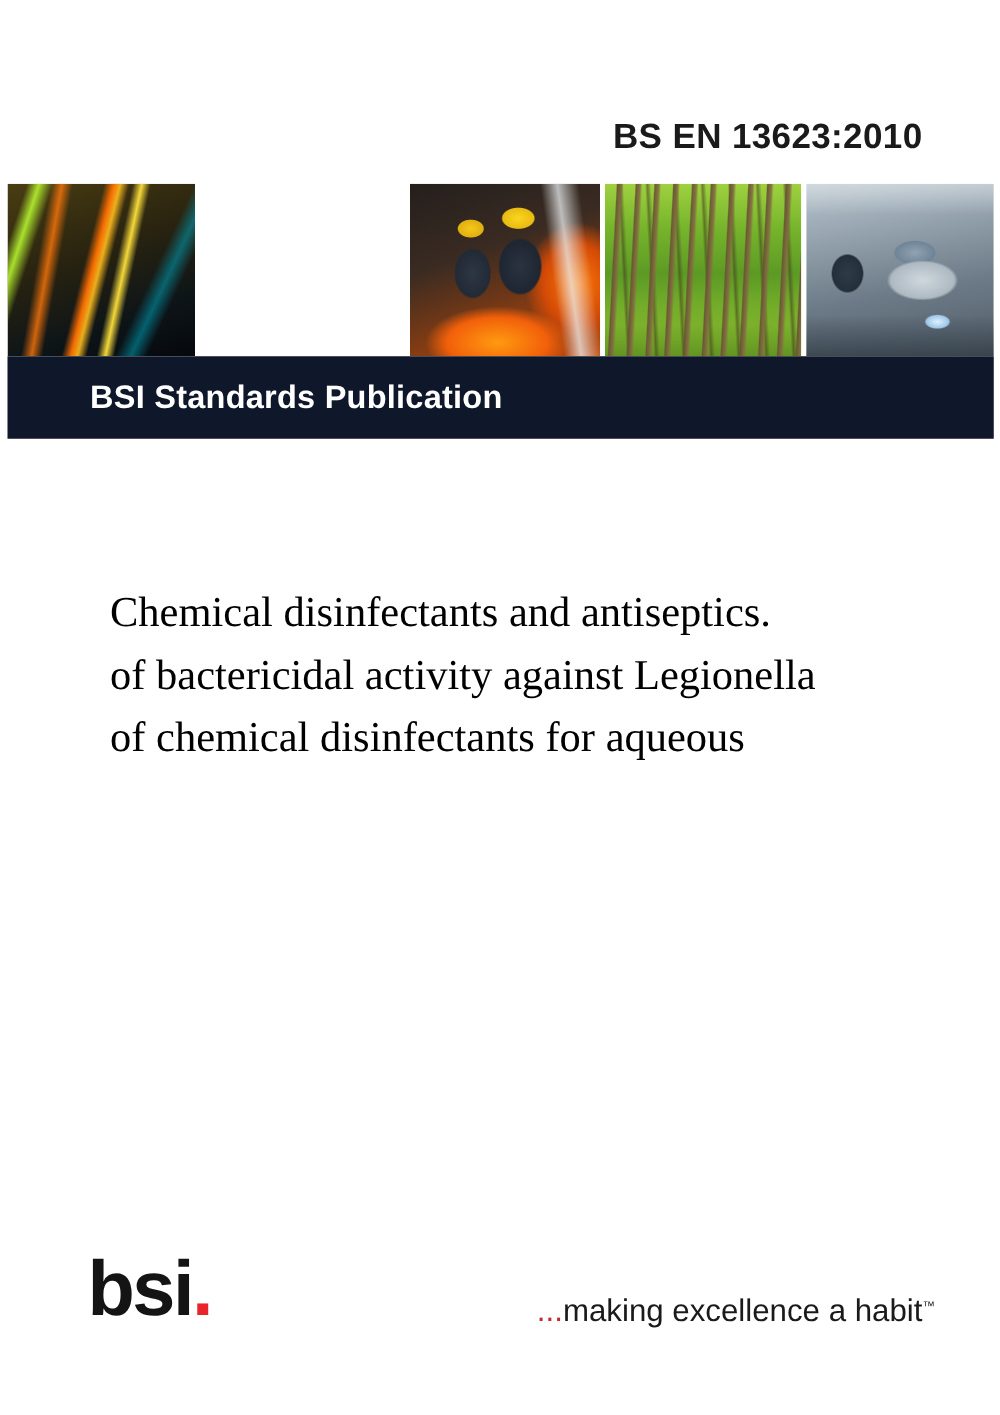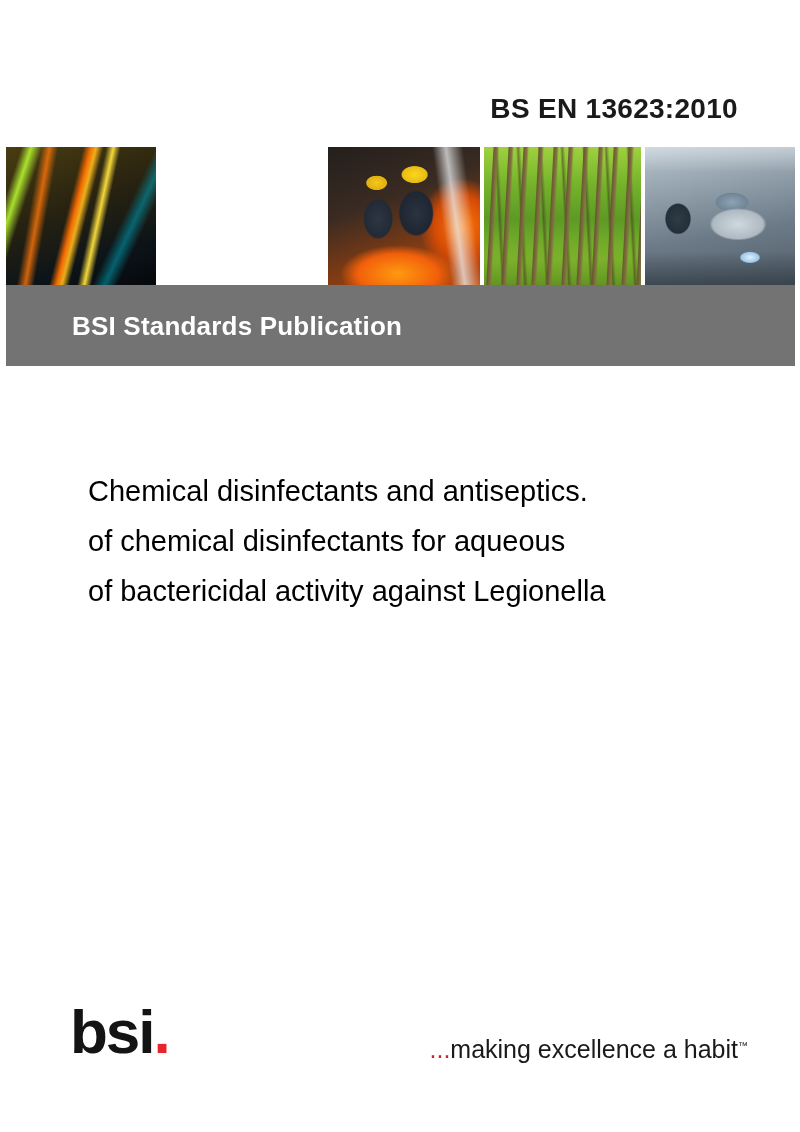--- a/index.html
+++ b/index.html
@@ -111,22 +111,22 @@
       linear-gradient(180deg, rgba(255,255,255,.35) 0%, rgba(255,255,255,0) 18%),
       linear-gradient(180deg, rgba(0,0,0,0) 76%, rgba(40,50,58,.6) 100%),
       linear-gradient(170deg, #b9c6cf 0%, #8e9ca8 34%, #6c7a87 62%, #515d68 100%);
   }
 
   .banner {
     position: absolute;
     left: 0;
     top: 138px;
     width: 789px;
-    height: 81px;
-    background: #737373;
+    height: 66px;
+    background: #0f172a;
   }
   .banner-text {
     position: absolute;
     left: 66px;
     top: 50%;
     transform: translateY(-50%);
     color: #ffffff;
     font-size: 26px;
     font-weight: bold;
     letter-spacing: 0.2px;
@@ -134,24 +134,25 @@
   }
 
   
   .title {
     position: absolute;
     left: 88px;
     top: 466px;
     width: 700px;
   }
   .title-line {
-    font-size: 29px;
+    font-size: 34px;
     line-height: 50px;
     color: #000000;
     white-space: nowrap;
+    font-family: Liberation Serif, serif;
   }
 
   
   .logo {
     position: absolute;
     left: 70px;
     top: 1001px;
     font-size: 62px;
     font-weight: bold;
     letter-spacing: -2px;
@@ -201,19 +202,19 @@
   </div>
 
   <div class="banner">
     <div class="banner-text">BSI Standards Publication</div>
   </div>
 
 </div>
 
 <div class="title">
   <div class="title-line">Chemical disinfectants and antiseptics.</div>
+  <div class="title-line">of bactericidal activity against Legionella</div>
   <div class="title-line">of chemical disinfectants for aqueous</div>
-  <div class="title-line">of bactericidal activity against Legionella</div>
 </div>
 
 <div class="logo"><span>bsi</span><span class="logo-dot">.</span></div>
 
 <div class="tagline"><span class="tagline-ellipsis">...</span><span>making excellence a habit</span><span class="tagline-tm">™</span></div>
 
 </body></html>

